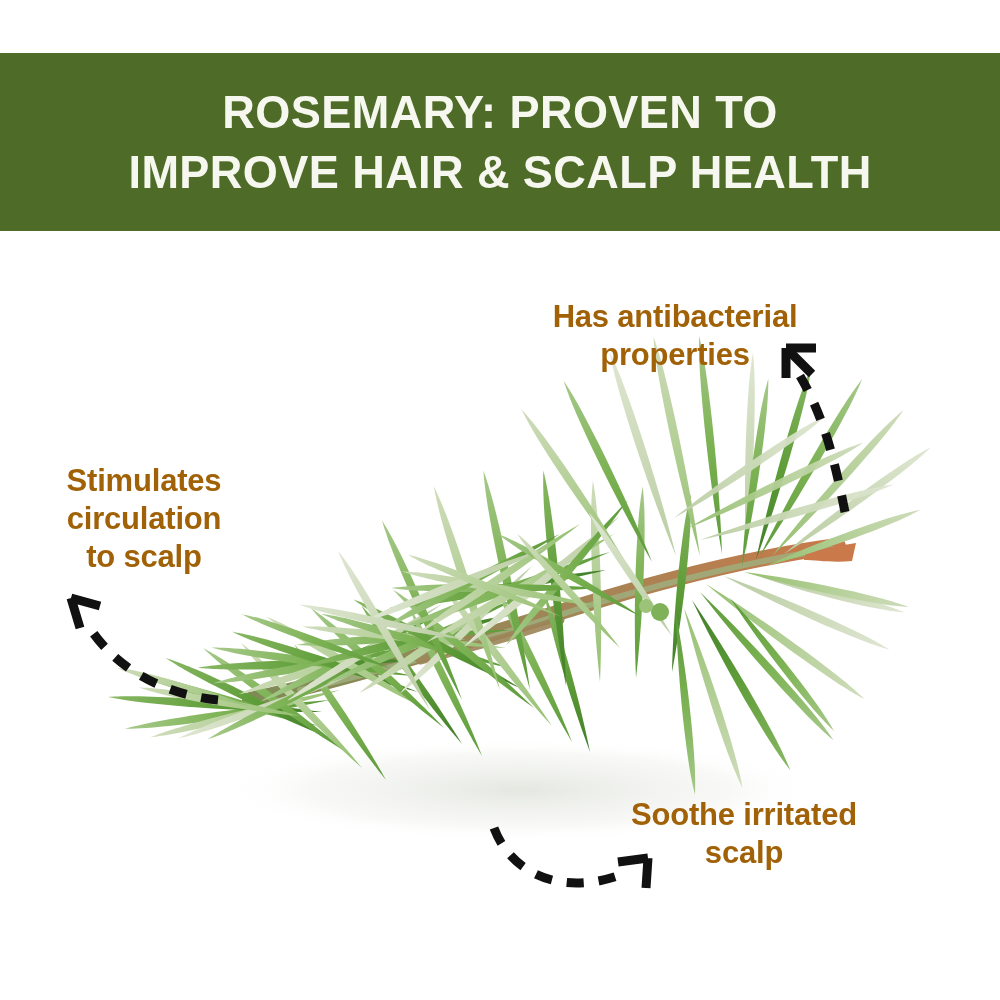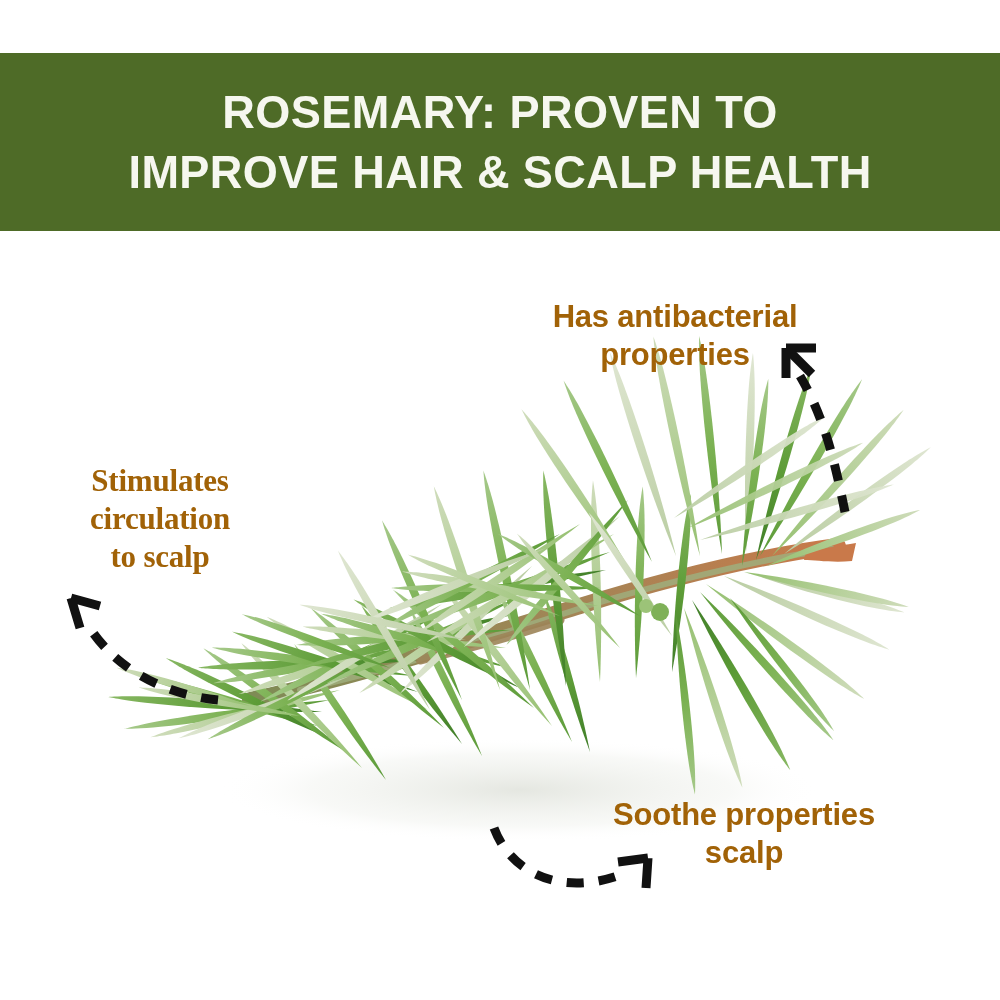--- a/index.html
+++ b/index.html
@@ -56,24 +56,23 @@
     text-align: center;
     white-space: pre-line;
     letter-spacing: -0.2px;
   }
   #callout-antibacterial {
     left: 500px;
     top: 298px;
     width: 350px;
   }
   #callout-circulation {
-    left: 38px;
+    left: 22px;
     top: 462px;
     width: 244px;
-    font-family: Liberation Serif, serif;
   }
   #callout-soothe {
     left: 596px;
     top: 796px;
     width: 296px;
   }
 
   
   #plant-svg, #arrows-svg {
     position: absolute;
@@ -292,16 +291,16 @@
 IMPROVE HAIR &amp; SCALP HEALTH</h1>
   </div>
 
   <div class="callout" id="callout-antibacterial">Has antibacterial
 properties</div>
 
   <div class="callout" id="callout-circulation">Stimulates
 circulation
 to scalp</div>
 
-  <div class="callout" id="callout-soothe">Soothe properties
+  <div class="callout" id="callout-soothe">Soothe irritated
 scalp</div>
 
 </div>
 
 </body></html>

